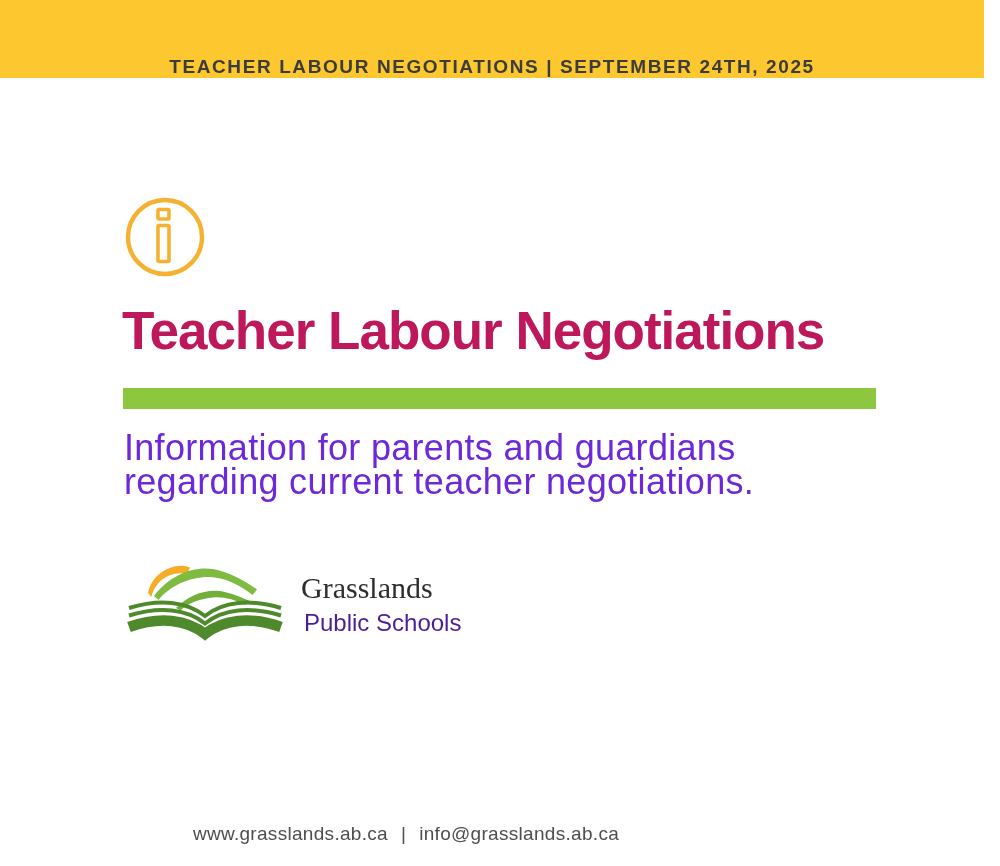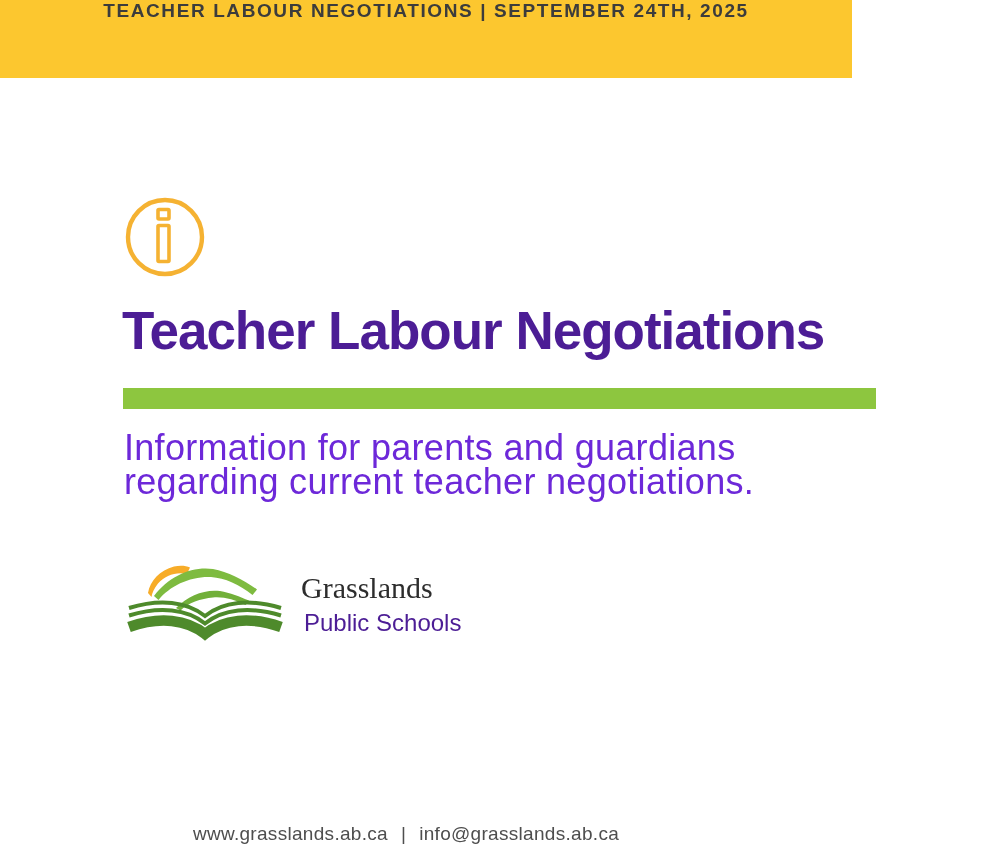--- a/index.html
+++ b/index.html
@@ -8,24 +8,24 @@
     position: relative;
     background: #FFFFFF;
     font-family: "Liberation Sans", sans-serif;
     overflow: hidden;
   }
 
   
   .banner {
     position: absolute;
     top: 0; left: 0;
-    width: 852px; height: 78px;
+    width: 984px; height: 78px;
     background: var(--banner-yellow, #FCC72F);
     display: flex;
-    align-items: flex-start;
+    align-items: flex-end;
     justify-content: center;
   }
   .banner-text {
     font-size: 19px;
     font-weight: 600;
     letter-spacing: 1.6px;
     color: #3C3C3C;
     text-transform: uppercase;
     white-space: nowrap;
   }
@@ -37,21 +37,21 @@
     width: 82px; height: 82px;
   }
 
   
   .page-title {
     position: absolute;
     left: 122px; top: 300px;
     font-size: 53px;
     font-weight: bold;
     letter-spacing: -1px;
-    color: #4c1d95;
+    color: #be185d;
     white-space: nowrap;
   }
 
   
   .divider-bar {
     position: absolute;
     left: 123px; top: 388px;
     width: 753px; height: 21px;
     background: var(--accent-green, #8DC63F);
   }

